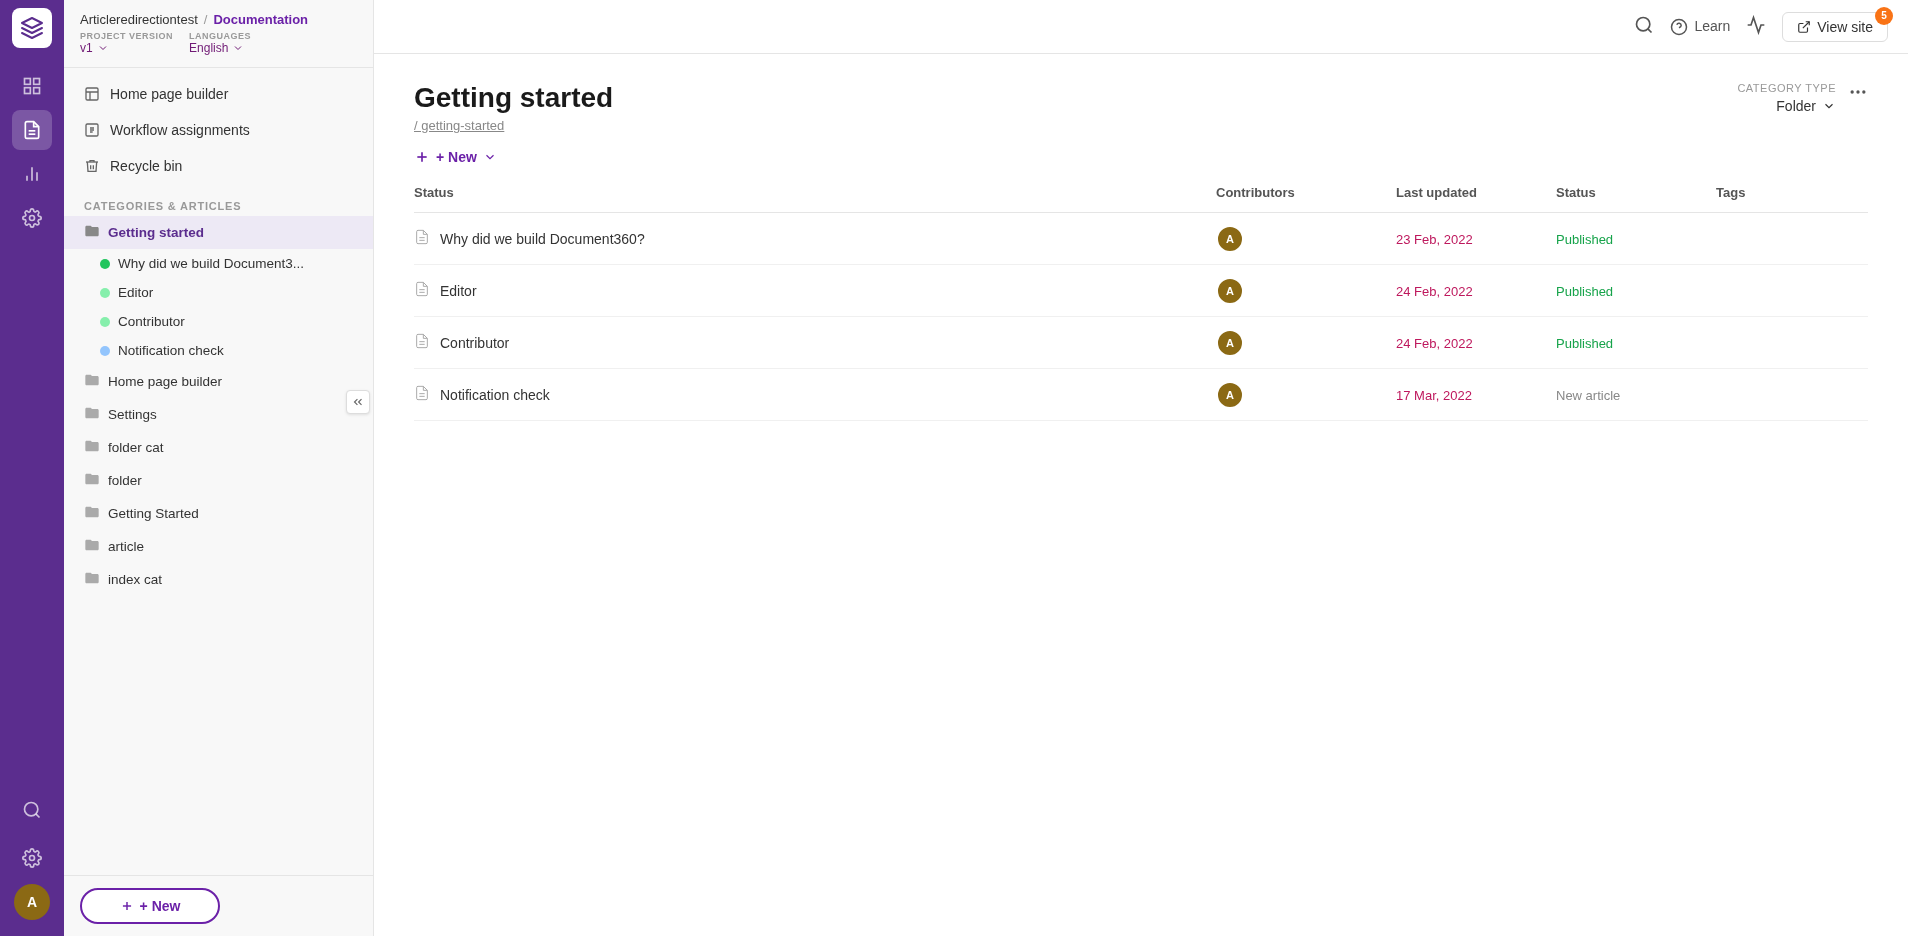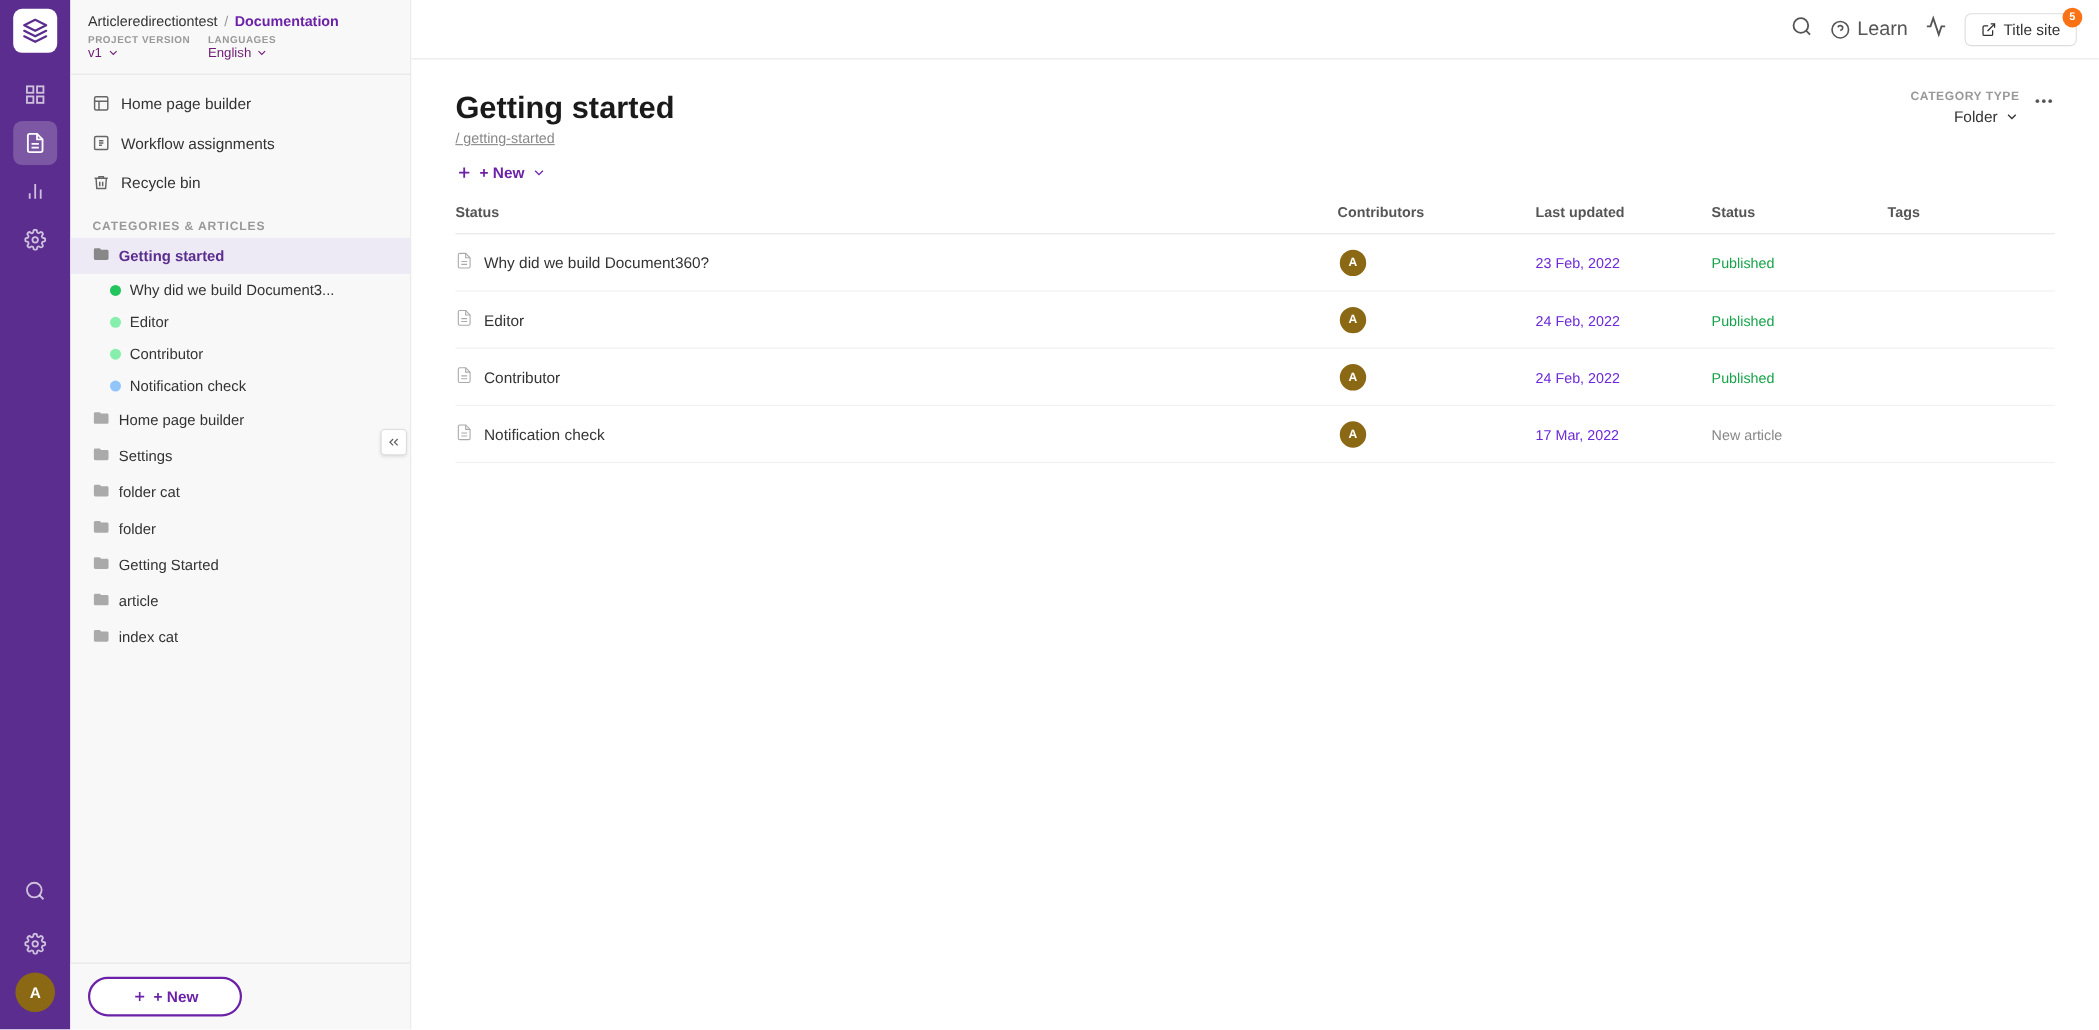--- a/index.html
+++ b/index.html
@@ -169,22 +169,22 @@
       gap: 16px;
       flex-shrink: 0;
     }
     .top-header-spacer { flex: 1; }
     .header-search {
       cursor: pointer;
       color: #555;
     }
     .header-search svg { width: 20px; height: 20px; }
     .learn-btn {
-      display: flex; align-items: center; gap: 6px;
-      font-size: 18px; color: #555;
+      display: flex; align-items: flex-start; gap: 6px;
+      font-size: 14px; color: #555;
       cursor: pointer;
     }
     .learn-btn svg { width: 18px; height: 18px; }
     .announce-btn {
       cursor: pointer; color: #555;
     }
     .announce-btn svg { width: 20px; height: 20px; }
     .view-site-btn {
       display: flex; align-items: center; gap: 6px;
       border: 1px solid #ddd;
@@ -222,21 +222,21 @@
     .page-title {
       font-size: 28px; font-weight: 700; color: #1a1a1a;
     }
     .page-slug {
       font-size: 13px; color: #888; margin-top: 4px; text-decoration: underline;
     }
     .category-type-block {
       display: flex; flex-direction: column; align-items: flex-end; gap: 4px;
     }
     .cat-type-label {
-      font-size: 11px; font-weight: 700; color: #999; text-transform: uppercase; letter-spacing: 0.5px;
+      font-size: 11px; font-weight: 400; color: #999; text-transform: uppercase; letter-spacing: 0.5px;
     }
     .cat-type-value {
       display: flex; align-items: center; gap: 6px;
       font-size: 14px; color: #333;
       cursor: pointer;
     }
     .cat-type-value svg { width: 14px; height: 14px; }
     .more-btn {
       cursor: pointer; color: #555;
       display: flex; align-items: center;
@@ -294,21 +294,21 @@
     .contributor-avatars { display: flex; align-items: center; }
     .contrib-avatar {
       width: 28px; height: 28px;
       border-radius: 50%;
       background: #8b6914;
       border: 2px solid #fff;
       overflow: hidden;
       display: flex; align-items: center; justify-content: center;
       font-size: 11px; font-weight: 600; color: #fff;
     }
-    .date-text { font-size: 13px; color: #6d28d9; }
+    .date-text { font-size: 13px; color: #be185d; }
     .status-published {
       font-size: 13px; color: #16a34a; font-weight: 500;
     }
     .status-new-article {
       font-size: 13px; color: #888; font-weight: 500;
     }
 
     
     .sidebar-tree::-webkit-scrollbar { width: 4px; }
     .sidebar-tree::-webkit-scrollbar-track { background: transparent; }
@@ -559,21 +559,21 @@
       <svg viewBox="0 0 24 24" fill="none" stroke="currentColor" stroke-width="2">
         <path d="M22 12h-4l-3 9L9 3 6 12H2"></path>
       </svg>
     </div>
     <div class="view-site-btn">
       <svg viewBox="0 0 24 24" fill="none" stroke="currentColor" stroke-width="2">
           <path d="M18 13v6a2 2 0 01-2 2H5a2 2 0 01-2-2V8a2 2 0 012-2h6"></path>
           <polyline points="15,3 21,3 21,9"></polyline>
           <line x1="10" y1="14" x2="21" y2="3"></line>
         </svg>
-      <span>Title site</span>
+      <span>View site</span>
       <span class="notification-badge">5</span>
     </div>
   </div>
 
   <div class="page-body">
     <div class="page-header-row">
       <div class="page-title-block">
         <h1 class="page-title">Getting started</h1>
         <div class="page-slug">/ getting-started</div>
       </div>

